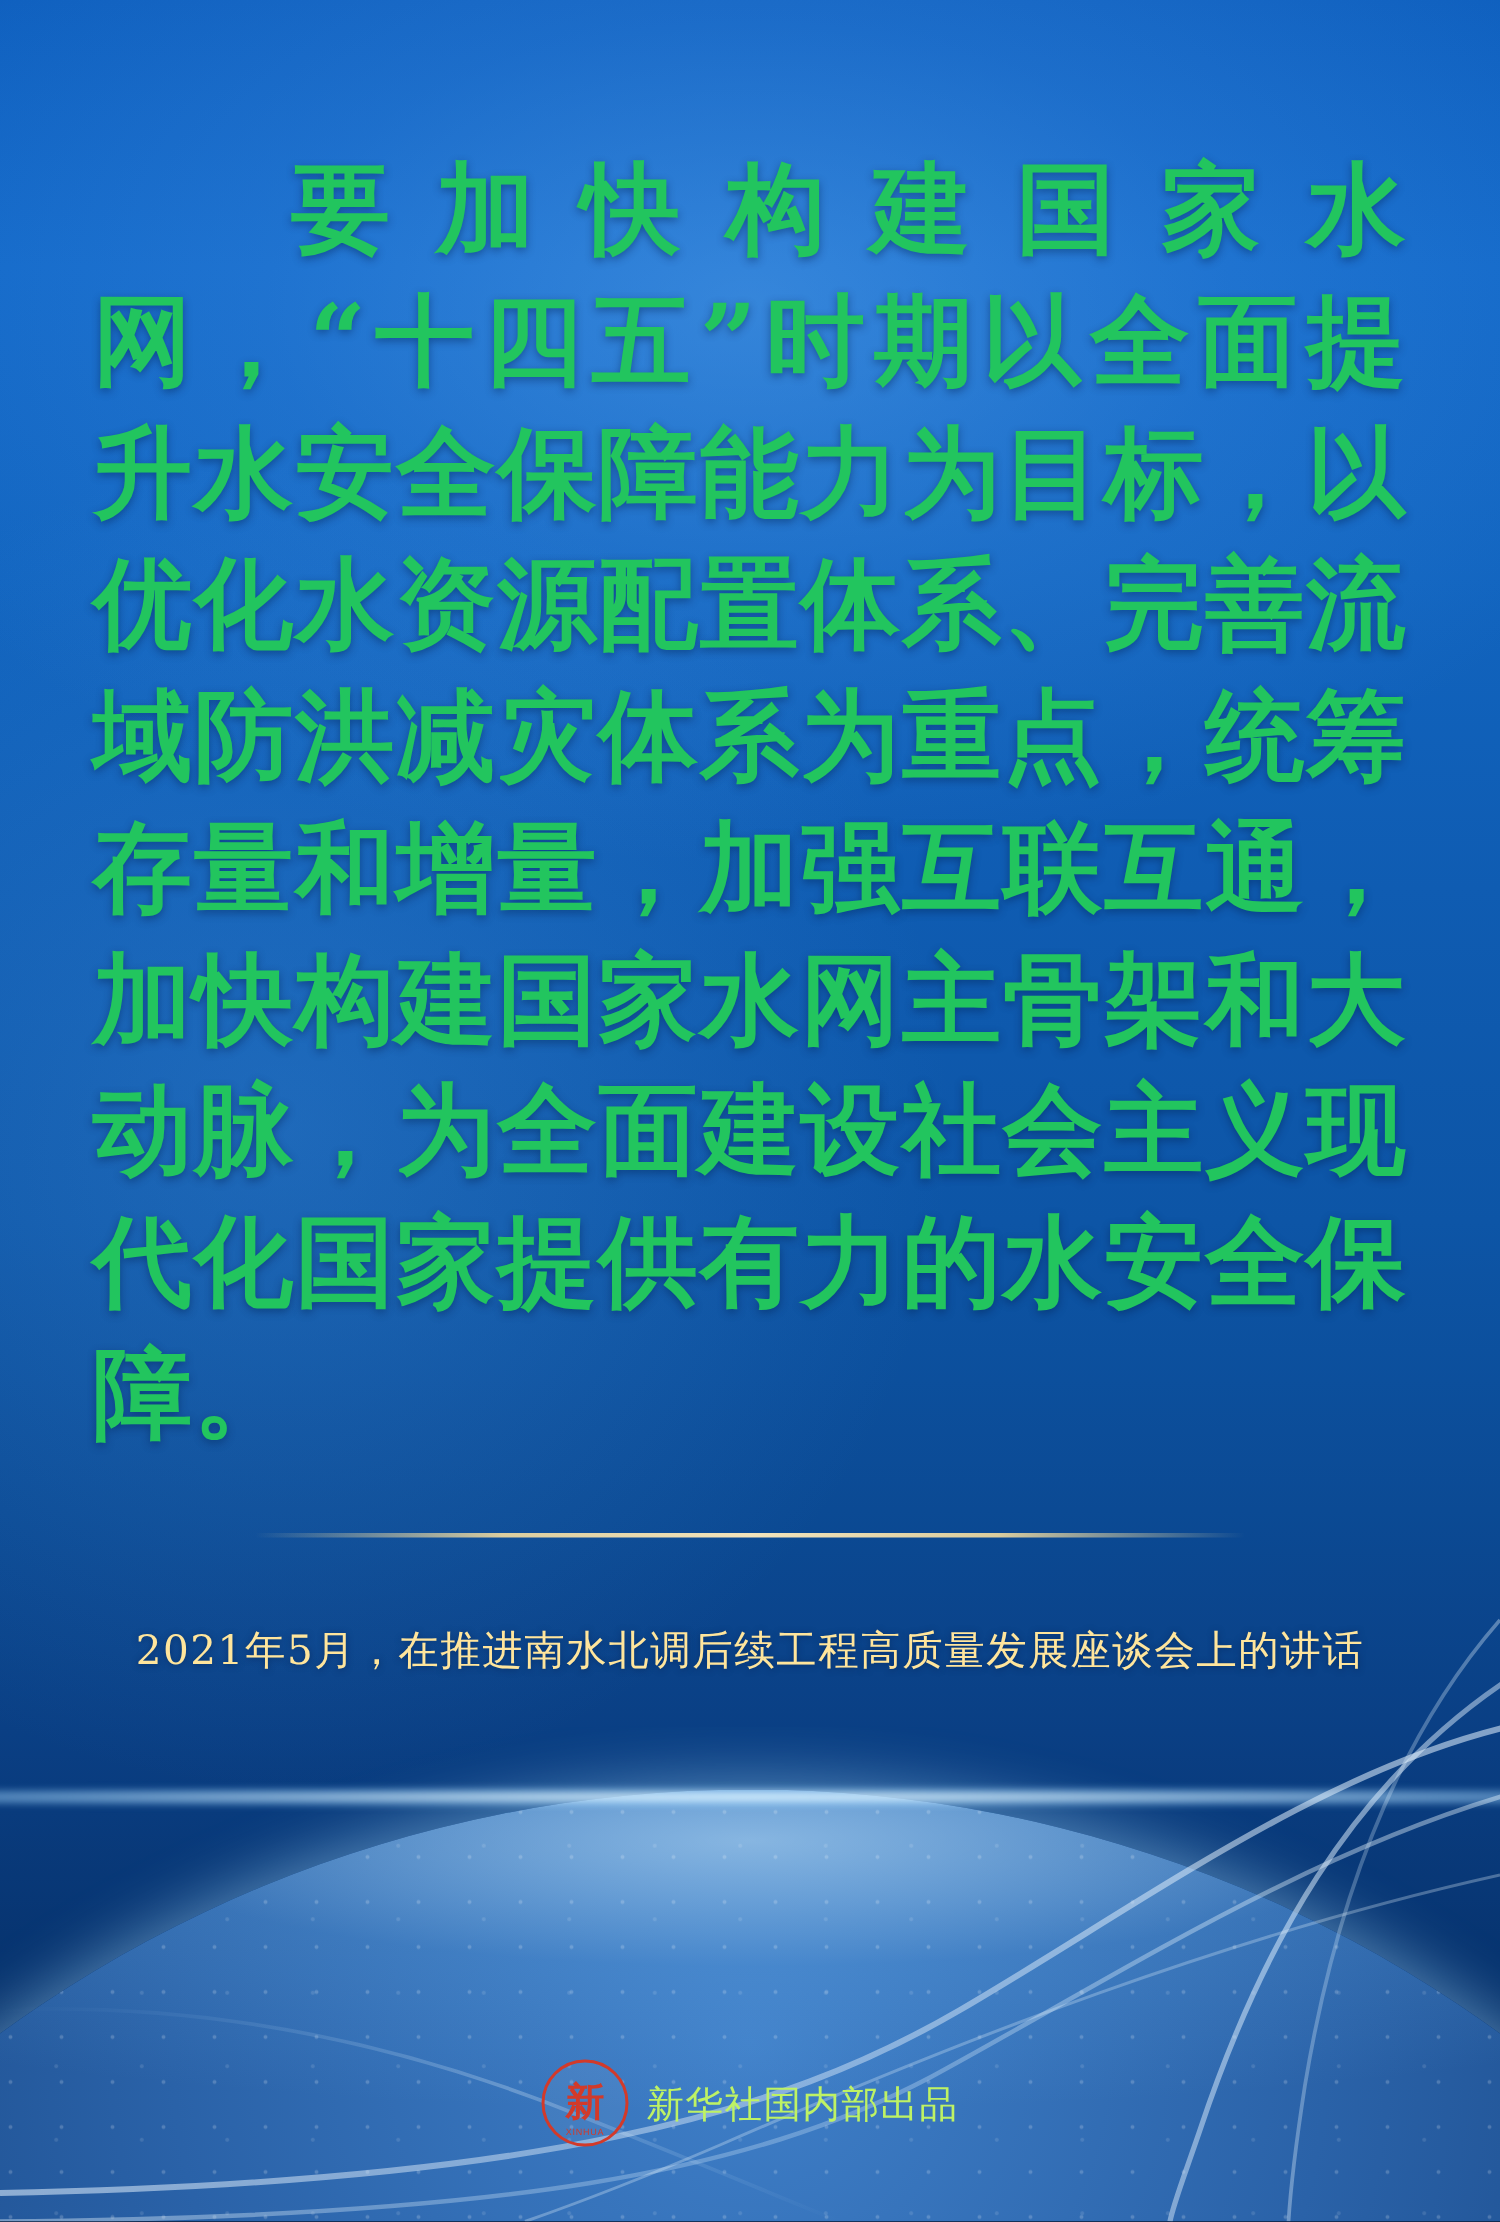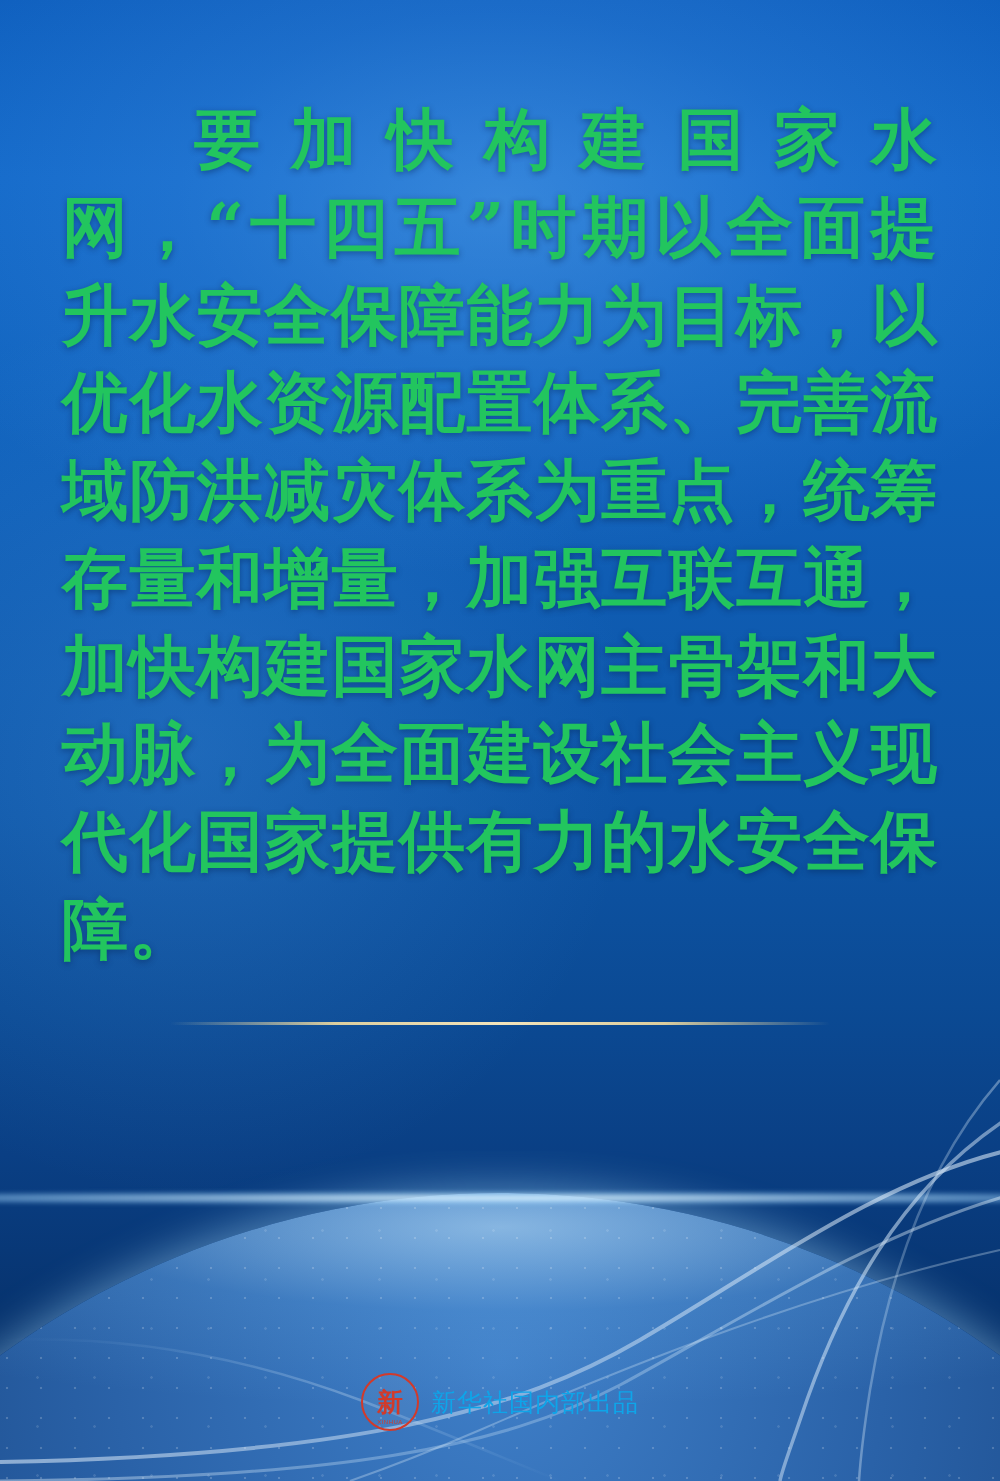--- a/index.html
+++ b/index.html
@@ -181,21 +181,21 @@
     bottom: 4px;
     left: 0;
     right: 0;
     text-align: center;
     font-size: 6px;
     color: #d23a2a;
     letter-spacing: 0.5px;
     font-family: "Liberation Sans", sans-serif;
   }
   .credit {
-    color: #0ea5e9;
+    color: #bef264;
     font-size: 25px;
     letter-spacing: 1px;
     font-family: "DejaVu Sans", "Liberation Sans", sans-serif;
   }
 </style>
 </head>
 <body>
 
 <div id="poster">
 
@@ -228,20 +228,21 @@
     <path d="M1005,1120 C900,1190 840,1300 800,1420 C788,1455 782,1470 780,1481" fill="none" stroke="url(#sg1)" stroke-width="3.5" opacity="0.7"></path>
     <path d="M1000,1080 C930,1160 890,1270 870,1390 C863,1435 860,1465 859,1481" fill="none" stroke="url(#sg2)" stroke-width="2.5" opacity="0.6"></path>
     <path d="M0,1340 C120,1335 240,1355 360,1400 C450,1435 520,1465 560,1481" fill="none" stroke="url(#sg2)" stroke-width="2.5" opacity="0.45"></path>
     <path d="M1000,1250 C820,1290 640,1360 480,1430 C410,1460 370,1474 350,1481" fill="none" stroke="url(#sg2)" stroke-width="2" opacity="0.5"></path>
   </svg>
 
   <div class="quote">要加快构建国家水网，“十四五”时期以全面提升水安全保障能力为目标，以优化水资源配置体系、完善流域防洪减灾体系为重点，统筹存量和增量，加强互联互通，加快构建国家水网主骨架和大动脉，为全面建设社会主义现代化国家提供有力的水安全保障。</div>
 
   <div class="divider"></div>
 
+  <div class="source">2021年5月，在推进南水北调后续工程高质量发展座谈会上的讲话</div>
 
   <div class="footer">
     <div class="logo">
       <span class="logo-inner">新</span>
       <span class="logo-sub">XINHUA</span>
     </div>
     <div class="credit">新华社国内部出品</div>
   </div>
 
 </div>

